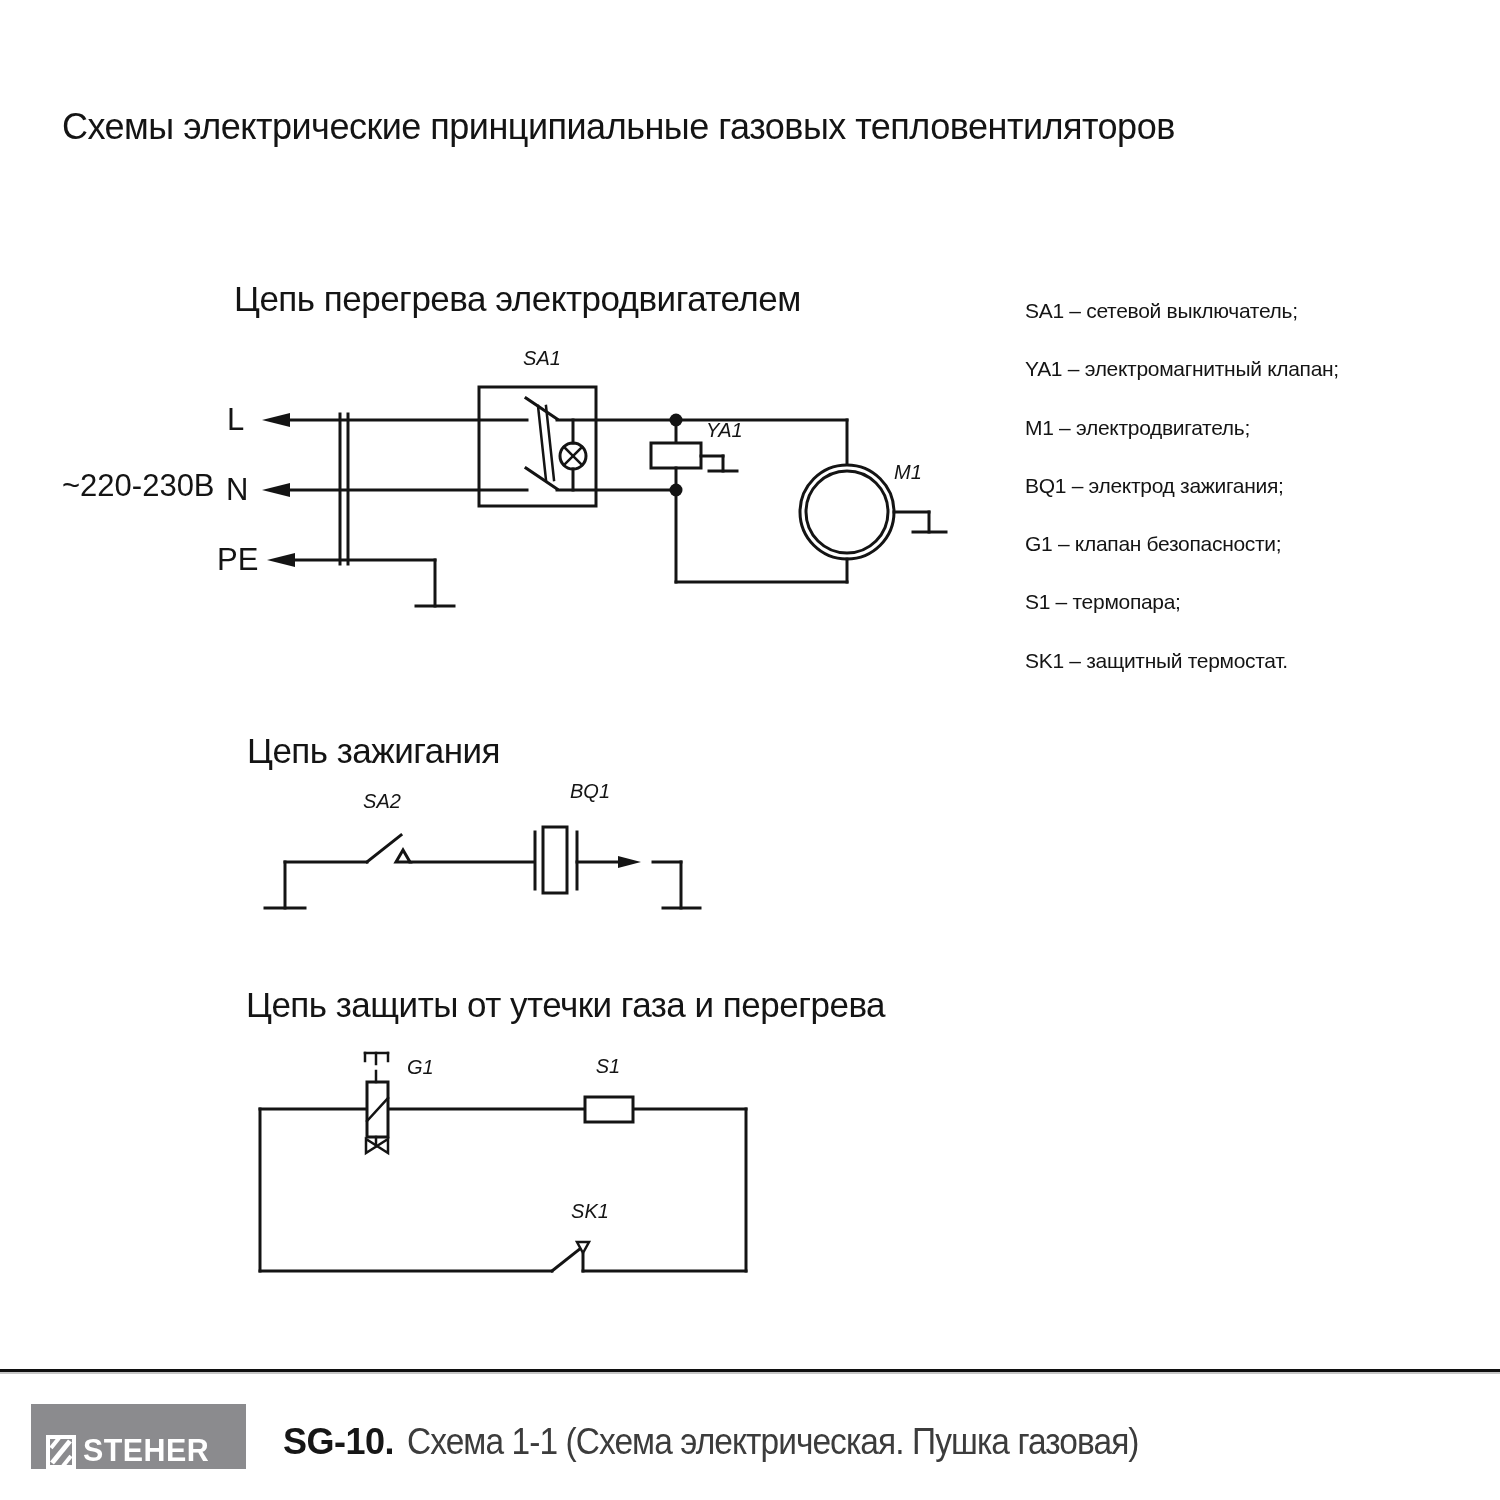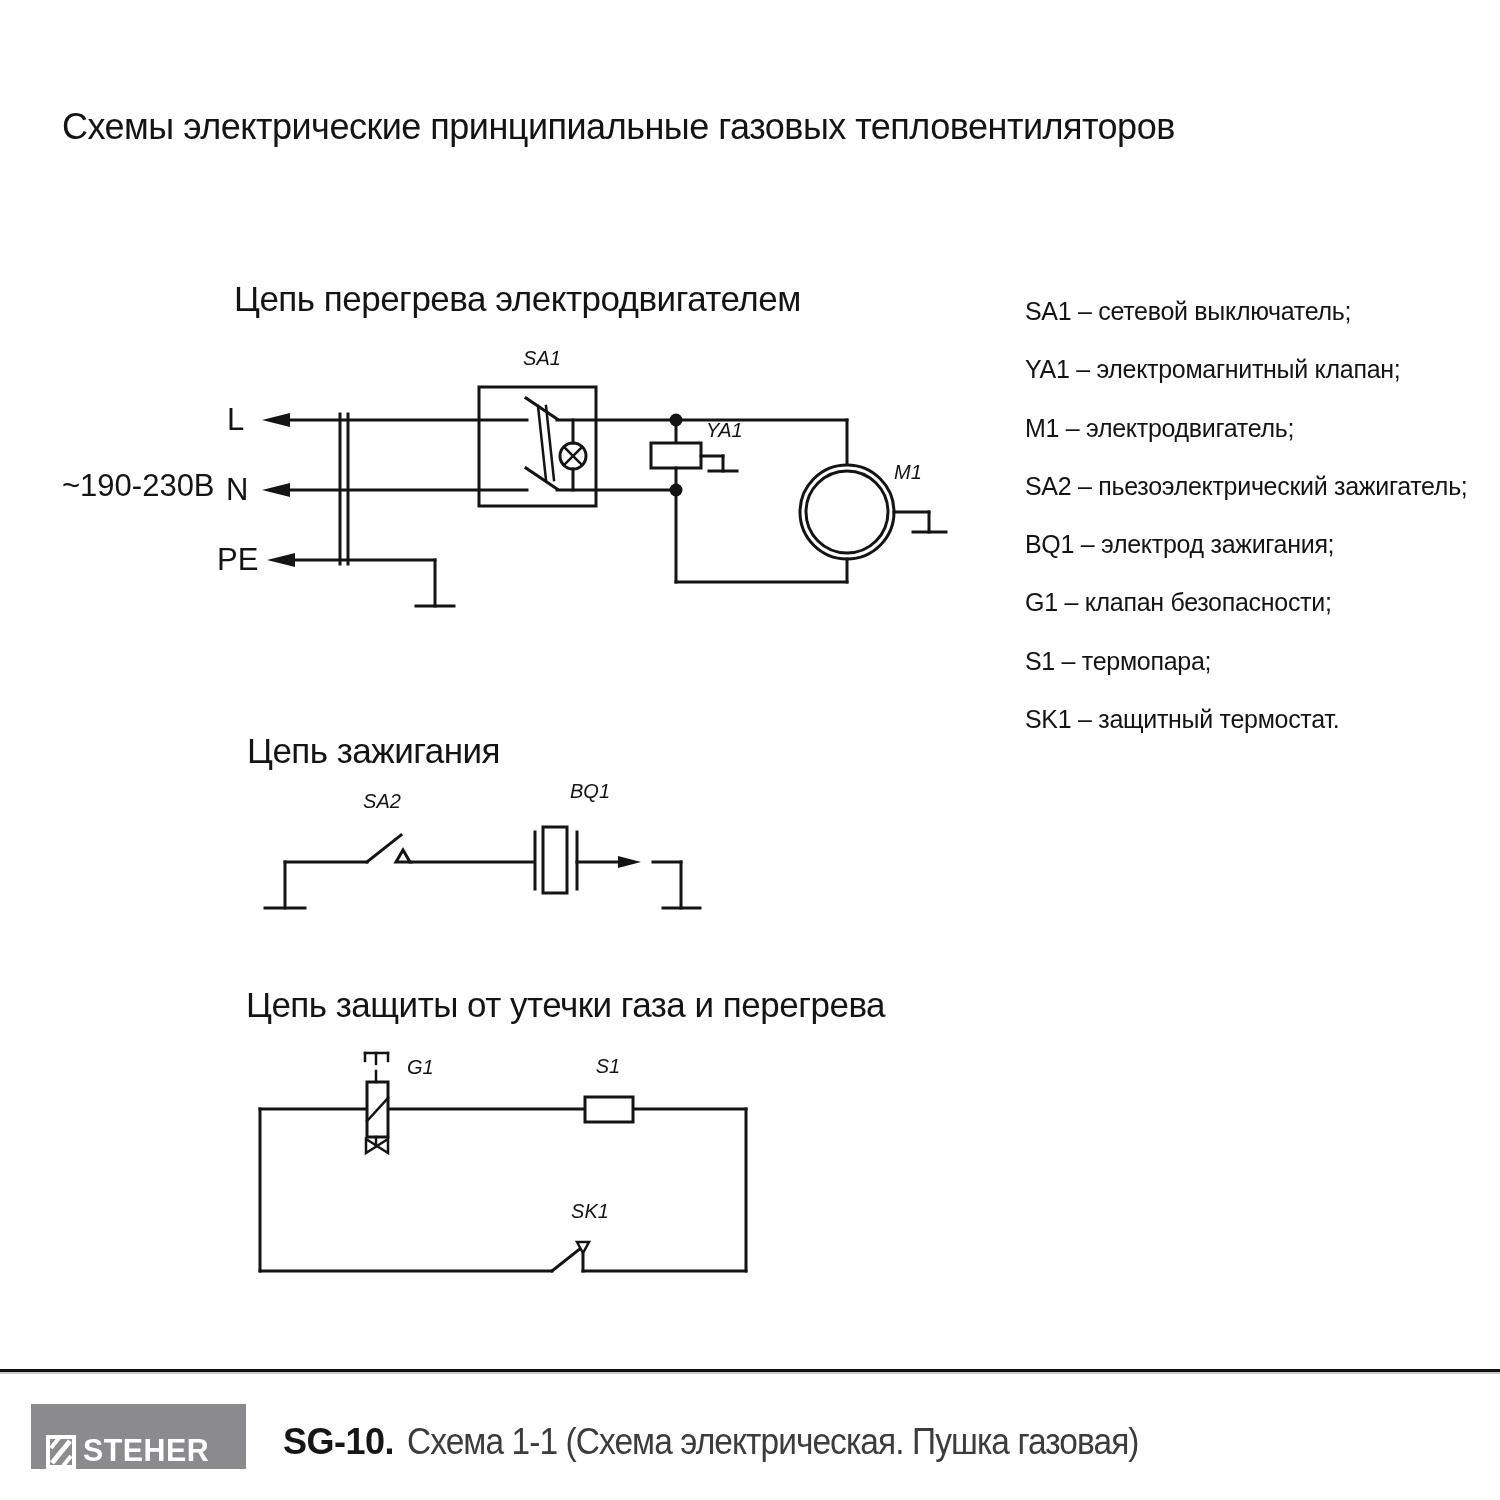--- a/index.html
+++ b/index.html
@@ -8,21 +8,21 @@
     font-family:"Liberation Sans",sans-serif;color:#141414;
   }
   .abs{position:absolute;white-space:nowrap;}
   .gost{font-family:"Liberation Sans",sans-serif;color:#141414;}
   .title-main{font-size:36px;letter-spacing:-0.5px;}
   .title-section{font-size:35px;letter-spacing:-0.5px;}
   .term-label{font-size:31px;}
   .comp-label{font-size:20px;font-style:italic;}
   .centered{transform:translateX(-50%);}
   #legend{position:absolute;left:1025px;top:282px;}
-  #legend .legend-item{display:block;line-height:58.3px;font-size:25px;letter-spacing:-0.3px;}
+  #legend .legend-item{display:block;line-height:58.3px;font-size:21px;letter-spacing:-0.3px;}
   #schematic-svg{position:absolute;left:0;top:0;}
   
   #footer-divider-dark{position:absolute;left:0;top:1369px;width:1500px;height:3px;background:#101010;}
   #footer-divider-light{position:absolute;left:0;top:1372px;width:1500px;height:2px;background:#c6c6c6;}
   #logo-box{
     position:absolute;left:31px;top:1404px;width:215px;height:65px;
     display:flex;align-items:flex-end;padding-left:15px;box-sizing:border-box;
   }
   #brand-text{color:#ffffff;font-size:32px;font-weight:bold;letter-spacing:0.5px;margin-left:7px;
     transform:scaleX(0.95);transform-origin:left center;}
@@ -39,28 +39,27 @@
   <div class="abs gost title-main" style="left:62px;top:106px;">Схемы электрические принципиальные газовых тепловентиляторов</div>
 
   <div class="abs gost title-section" style="left:234px;top:279px;">Цепь перегрева электродвигателем</div>
   <div class="abs gost title-section" style="left:247px;top:731px;">Цепь зажигания</div>
   <div class="abs gost title-section" style="left:246px;top:985px;">Цепь защиты от утечки газа и перегрева</div>
 
   <div id="legend">
     <span class="legend-item gost">SA1 – сетевой выключатель;</span>
     <span class="legend-item gost">YA1 – электромагнитный клапан;</span>
     <span class="legend-item gost">M1 – электродвигатель;</span>
-    <span class="legend-item gost">SA2 – пьезоэлектрический зажигатель;</span>
     <span class="legend-item gost">BQ1 – электрод зажигания;</span>
     <span class="legend-item gost">G1 – клапан безопасности;</span>
     <span class="legend-item gost">S1 – термопара;</span>
     <span class="legend-item gost">SK1 – защитный термостат.</span>
   </div>
 
-  <div class="abs gost term-label" style="left:62px;top:468px;">~190-230В</div>
+  <div class="abs gost term-label" style="left:62px;top:468px;">~220-230В</div>
   <div class="abs gost term-label" style="left:227px;top:402px;">L</div>
   <div class="abs gost term-label" style="left:226px;top:472px;">N</div>
   <div class="abs gost term-label" style="left:217px;top:542px;">PE</div>
   <div class="abs gost comp-label centered" style="left:542px;top:347px;">SA1</div>
   <div class="abs gost comp-label" style="left:706px;top:419px;">YA1</div>
   <div class="abs gost comp-label" style="left:894px;top:461px;">M1</div>
   <div class="abs gost centered" style="left:846px;top:477px;font-size:30px;">M</div>
   <div class="abs gost centered" style="left:846px;top:513px;font-size:27px;">~</div>
 
   <div class="abs gost comp-label centered" style="left:382px;top:790px;">SA2</div>

